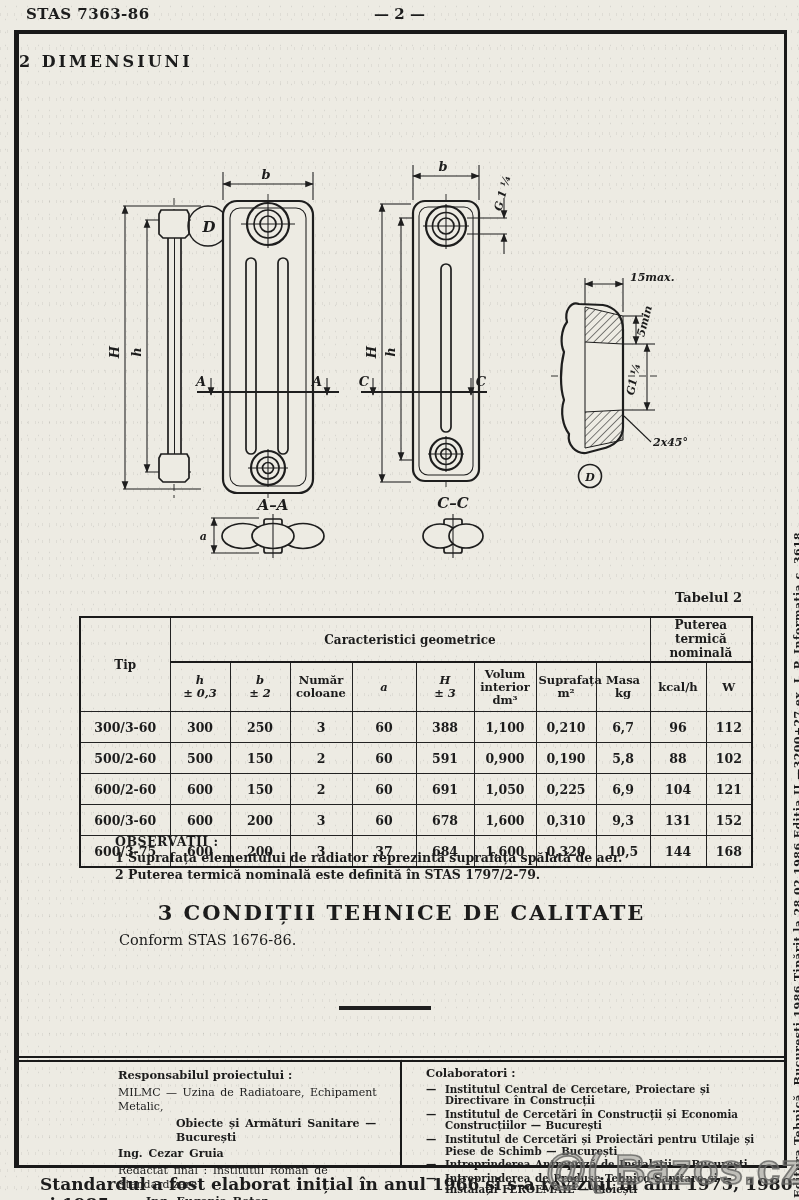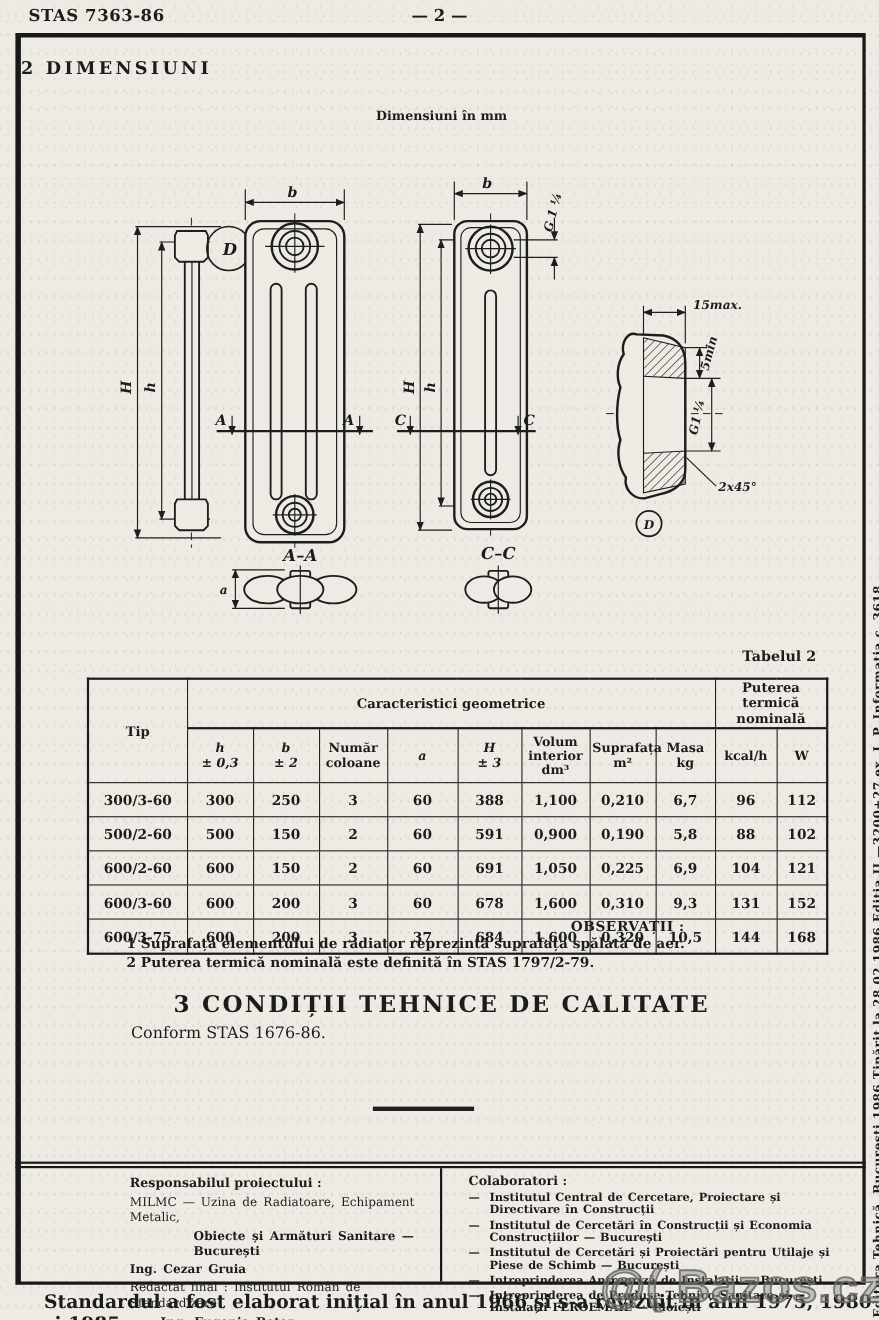--- a/index.html
+++ b/index.html
@@ -41,21 +41,21 @@
   }
   .stas-table th,.stas-table td{border:1.4px solid #222;padding:1px 2px;}
   .stas-table{border:2.6px solid #1a1a1a;}
   .stas-table .h1 th{height:24px;font-size:12px;}
   .stas-table .h2 th{height:46px;font-size:11.5px;font-weight:bold;}
   .stas-table td{height:28px;font-size:12.5px;}
   .stas-table .hdr-b{border-bottom:2.2px solid #1a1a1a;}
   .pre{white-space:pre-line;line-height:1.15;}
   .ital{font-style:italic;}
   .obs{position:absolute;top:800px;left:96px;font-size:12.5px;font-weight:bold;line-height:1.3;}
-  .obs .obs-title{letter-spacing:.5px;text-align:right;}
+  .obs .obs-title{letter-spacing:.5px;}
   .sec3-title{position:absolute;top:866px;left:0;right:0;text-align:center;font-weight:bold;font-size:21px;letter-spacing:2px;}
   .conform{position:absolute;top:898px;left:100px;font-size:14.5px;}
   .mid-rule{position:absolute;top:972px;left:320px;width:92px;height:4px;background:#1f1f1f;}
   .footer-sec{
     position:absolute;left:-5px;right:-3px;top:1022px;bottom:0;
     border-top:6px double #191919;display:flex;
   }
   .footer-left{width:386px;padding:6px 8px 0 104px;box-sizing:border-box;font-size:11px;line-height:1.25;}
   .footer-right{flex:1;border-left:2px solid #191919;padding:5px 14px 0 24px;box-sizing:border-box;font-size:10.3px;line-height:1.12;}
   .footer-left .f-title,.footer-right .f-title{font-weight:bold;margin-bottom:4px;font-size:11.5px;}
@@ -80,21 +80,20 @@
 <body>
 
 <div class="page">
 
   <div class="doc-number">STAS 7363-86</div>
   <div class="page-no">— 2 —</div>
 
   <div class="main-box">
 
     <div class="sec2-title">2 DIMENSIUNI</div>
-    <div class="sec2-sub">Dimensiuni în mm</div>
 
     <div class="figure-wrap">
       <svg width="765" height="460" viewBox="0 0 765 460">
         <defs>
           <marker id="ah" viewBox="0 0 10 10" refX="9.2" refY="5" markerWidth="8" markerHeight="8" orient="auto-start-reverse">
             <path d="M0,1 L10,5 L0,9 z" fill="#1e1e1e"></path>
           </marker>
           <pattern id="hatch" width="5.5" height="5.5" patternUnits="userSpaceOnUse" patternTransform="rotate(45)">
             <line x1="0" y1="0" x2="0" y2="5.5" stroke="#1e1e1e" stroke-width="1.1"></line>
           </pattern>

